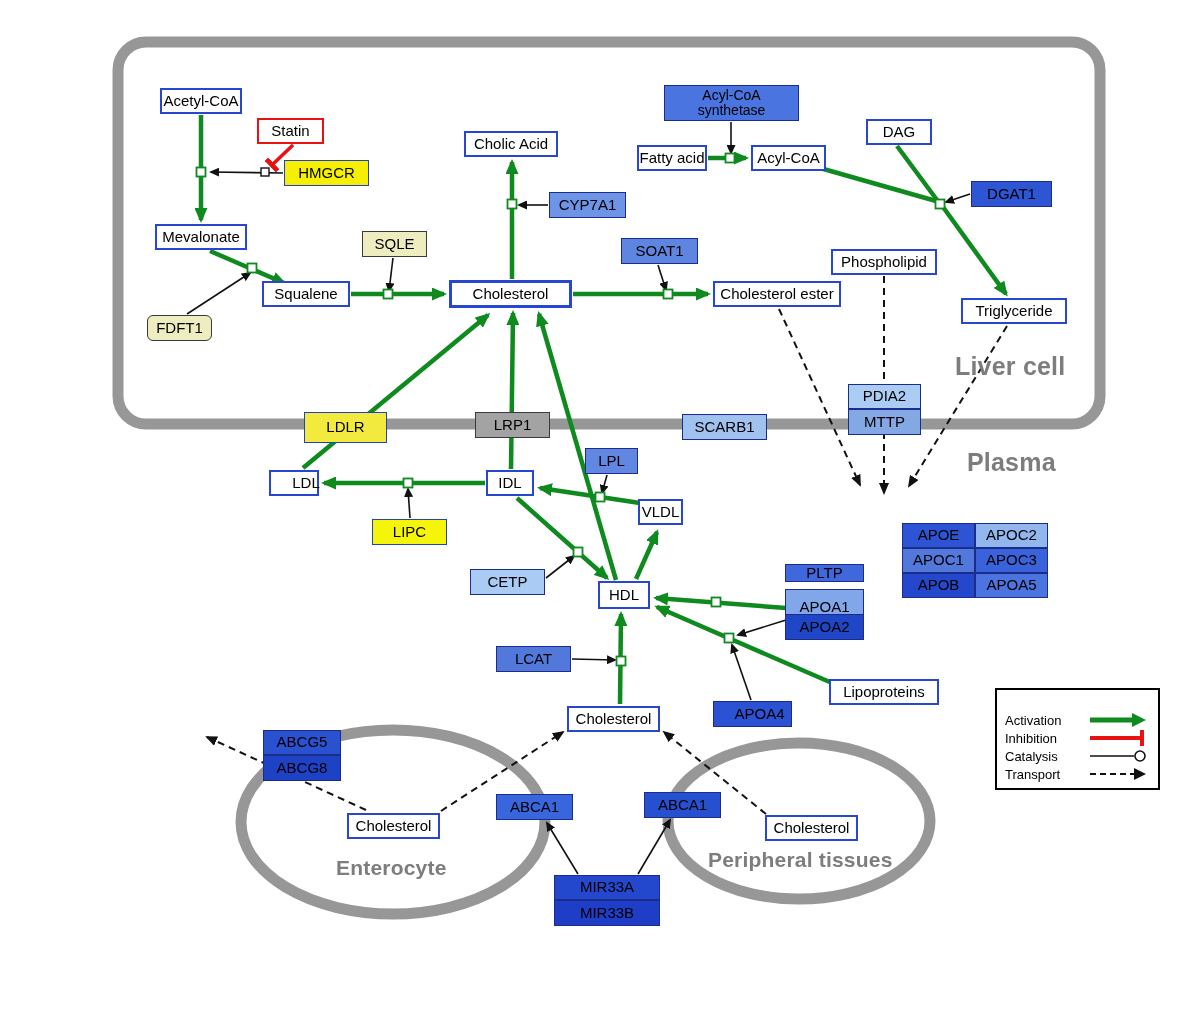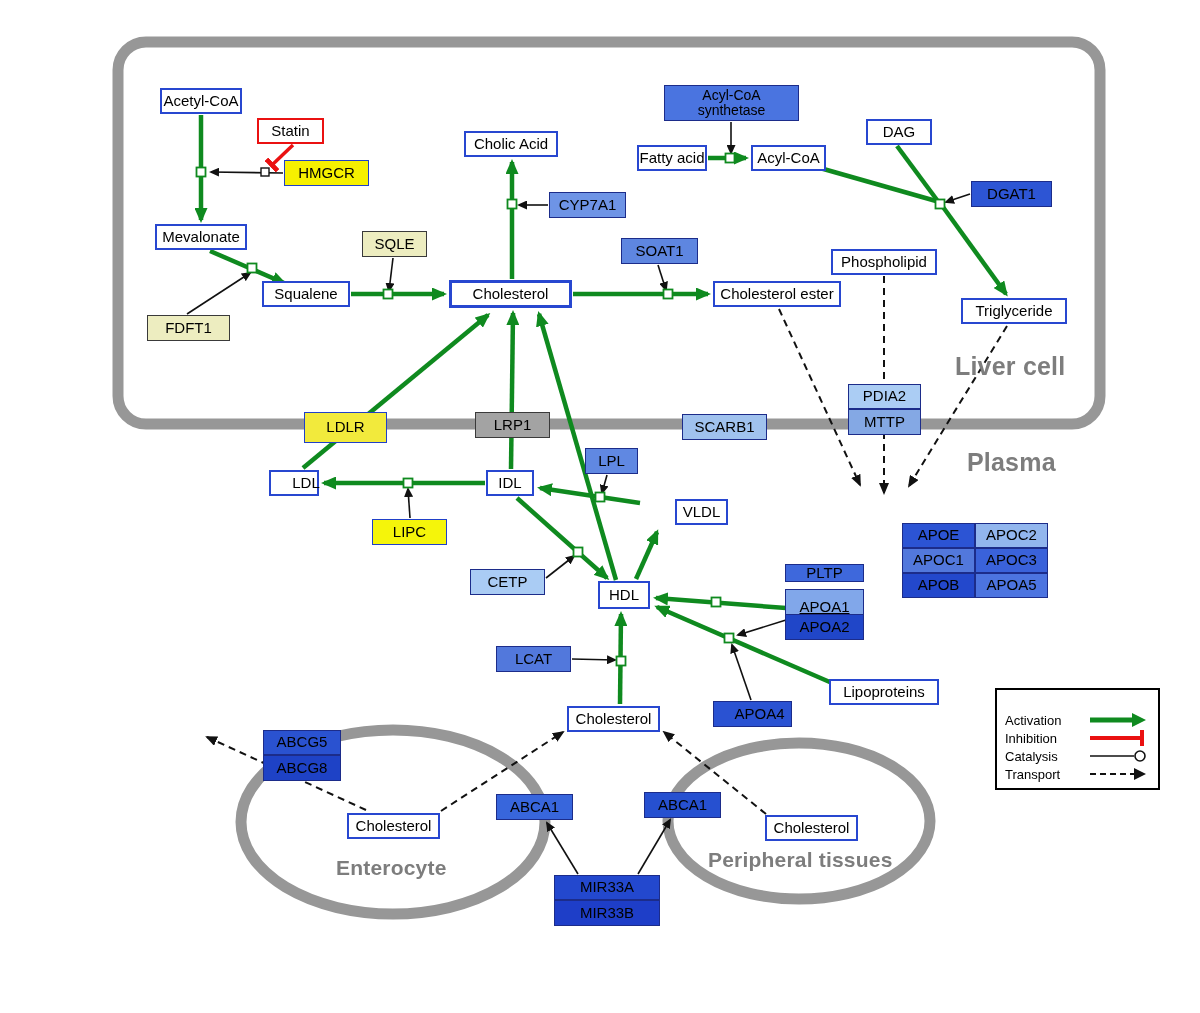--- a/index.html
+++ b/index.html
@@ -126,40 +126,40 @@
       <div class="node" style="left: 971px; top: 181px; width: 81px; height: 26px; background: rgb(45, 85, 212); border-color: rgb(28, 44, 138); border-width: 1.5px;">DGAT1</div>
       <div class="node" style="left: 549px; top: 192px; width: 77px; height: 26px; background: rgb(110, 148, 230); border-color: rgb(28, 44, 138); border-width: 1.5px;">CYP7A1</div>
       <div class="node" style="left: 155px; top: 224px; width: 92px; height: 26px; background: rgb(255, 255, 255); border-color: rgb(40, 71, 208); border-width: 2.2px;">Mevalonate</div>
       <div class="node" style="left: 362px; top: 231px; width: 65px; height: 26px; background: rgb(237, 237, 192); border-color: rgb(58, 58, 58); border-width: 1.5px;">SQLE</div>
       <div class="node" style="left: 621px; top: 238px; width: 77px; height: 26px; background: rgb(94, 134, 224); border-color: rgb(28, 44, 138); border-width: 1.5px;">SOAT1</div>
       <div class="node" style="left: 831px; top: 249px; width: 106px; height: 26px; background: rgb(255, 255, 255); border-color: rgb(40, 71, 208); border-width: 2.2px;">Phospholipid</div>
       <div class="node" style="left: 262px; top: 281px; width: 88px; height: 26px; background: rgb(255, 255, 255); border-color: rgb(40, 71, 208); border-width: 2.2px;">Squalene</div>
       <div class="node" style="left: 449px; top: 280px; width: 123px; height: 28px; background: rgb(255, 255, 255); border-color: rgb(40, 71, 208); border-width: 3px;">Cholesterol</div>
       <div class="node" style="left: 713px; top: 281px; width: 128px; height: 26px; background: rgb(255, 255, 255); border-color: rgb(40, 71, 208); border-width: 2.2px;">Cholesterol ester</div>
       <div class="node" style="left: 961px; top: 298px; width: 106px; height: 26px; background: rgb(255, 255, 255); border-color: rgb(40, 71, 208); border-width: 2.2px;">Triglyceride</div>
-      <div class="node" style="left: 147px; top: 315px; width: 83px; height: 26px; background: rgb(237, 237, 192); border-color: rgb(58, 58, 58); border-width: 1.5px;">FDFT1</div>
+      <div class="node" style="left: 147px; top: 315px; width: 65px; height: 26px; background: rgb(237, 237, 192); border-color: rgb(58, 58, 58); border-width: 1.5px; border-radius: 6px;">FDFT1</div>
       <div class="node" style="left: 848px; top: 384px; width: 73px; height: 25px; background: rgb(171, 205, 244); border-color: rgb(28, 44, 138); border-width: 1.5px;">PDIA2</div>
       <div class="node" style="left: 848px; top: 409px; width: 73px; height: 26px; background: rgb(132, 168, 228); border-color: rgb(28, 44, 138); border-width: 1.5px;">MTTP</div>
       <div class="node" style="left: 304px; top: 412px; width: 83px; height: 31px; background: rgb(242, 234, 60); border-color: rgb(32, 64, 200); border-width: 1.5px;">LDLR</div>
       <div class="node" style="left: 475px; top: 412px; width: 75px; height: 26px; background: #a3a3a3; border-color: rgb(58, 58, 58); border-width: 1.5px;">LRP1</div>
       <div class="node" style="left: 682px; top: 414px; width: 85px; height: 26px; background: rgb(160, 194, 238); border-color: rgb(28, 44, 138); border-width: 1.5px;">SCARB1</div>
       <div class="node" style="left: 585px; top: 448px; width: 53px; height: 26px; background: rgb(96, 136, 226); border-color: rgb(28, 44, 138); border-width: 1.5px;">LPL</div>
       <div class="node" style="left: 269px; top: 470px; width: 50px; height: 26px; background: rgb(255, 255, 255); border-color: rgb(40, 71, 208); border-width: 2.2px; padding-left: 24px;">LDL</div>
       <div class="node" style="left: 486px; top: 470px; width: 48px; height: 26px; background: rgb(255, 255, 255); border-color: rgb(40, 71, 208); border-width: 2.2px;">IDL</div>
-      <div class="node" style="left: 675px; top: 499px; width: 53px; height: 26px; background: rgb(255, 255, 255); border-color: rgb(40, 71, 208); border-width: 2.2px;">VLDL</div>
+      <div class="node" style="left: 638px; top: 499px; width: 45px; height: 26px; background: rgb(255, 255, 255); border-color: rgb(40, 71, 208); border-width: 2.2px;">VLDL</div>
       <div class="node" style="left: 372px; top: 519px; width: 75px; height: 26px; background: rgb(245, 245, 10); border-color: rgb(32, 64, 200); border-width: 1.5px;">LIPC</div>
       <div class="node" style="left: 902px; top: 523px; width: 73px; height: 25px; background: rgb(44, 84, 212); border-color: rgb(28, 44, 138); border-width: 1.5px;">APOE</div>
       <div class="node" style="left: 975px; top: 523px; width: 73px; height: 25px; background: rgb(146, 182, 238); border-color: rgb(28, 44, 138); border-width: 1.5px;">APOC2</div>
       <div class="node" style="left: 902px; top: 548px; width: 73px; height: 25px; background: rgb(82, 120, 220); border-color: rgb(28, 44, 138); border-width: 1.5px;">APOC1</div>
       <div class="node" style="left: 975px; top: 548px; width: 73px; height: 25px; background: rgb(58, 98, 218); border-color: rgb(28, 44, 138); border-width: 1.5px;">APOC3</div>
       <div class="node" style="left: 902px; top: 573px; width: 73px; height: 25px; background: rgb(35, 72, 204); border-color: rgb(28, 44, 138); border-width: 1.5px;">APOB</div>
       <div class="node" style="left: 975px; top: 573px; width: 73px; height: 25px; background: rgb(76, 116, 224); border-color: rgb(28, 44, 138); border-width: 1.5px;">APOA5</div>
       <div class="node" style="left: 470px; top: 569px; width: 75px; height: 26px; background: rgb(170, 204, 244); border-color: rgb(28, 44, 138); border-width: 1.5px;">CETP</div>
       <div class="node" style="left: 785px; top: 564px; width: 79px; height: 18px; background: rgb(62, 104, 220); border-color: rgb(28, 44, 138); border-width: 1.5px;">PLTP</div>
-      <div class="node" style="left: 785px; top: 589px; width: 79px; height: 36px; background: rgb(129, 167, 234); border-color: rgb(28, 44, 138); border-width: 1.5px; text-decoration: underline;">APOA1</div>
+      <div class="node" style="left: 785px; top: 589px; width: 79px; height: 36px; background: rgb(129, 167, 234); border-color: rgb(28, 44, 138); border-width: 1.5px;">APOA1</div>
       <div class="node" style="left: 785px; top: 614px; width: 79px; height: 26px; background: rgb(32, 70, 200); border-color: rgb(28, 44, 138); border-width: 1.5px;">APOA2</div>
       <div class="node" style="left: 598px; top: 581px; width: 52px; height: 28px; background: rgb(255, 255, 255); border-color: rgb(40, 71, 208); border-width: 2.5px;">HDL</div>
       <div class="node" style="left: 496px; top: 646px; width: 75px; height: 26px; background: rgb(82, 120, 220); border-color: rgb(28, 44, 138); border-width: 1.5px;">LCAT</div>
       <div class="node" style="left: 829px; top: 679px; width: 110px; height: 26px; background: rgb(255, 255, 255); border-color: rgb(40, 71, 208); border-width: 2.2px;">Lipoproteins</div>
       <div class="node" style="left: 713px; top: 701px; width: 79px; height: 26px; background: rgb(42, 82, 210); border-color: rgb(28, 44, 138); border-width: 1.5px; padding-left: 14px;">APOA4</div>
       <div class="node" style="left: 567px; top: 706px; width: 93px; height: 26px; background: rgb(255, 255, 255); border-color: rgb(40, 71, 208); border-width: 2.2px;">Cholesterol</div>
       <div class="node" style="left: 263px; top: 730px; width: 78px; height: 25px; background: rgb(42, 82, 208); border-color: rgb(28, 44, 138); border-width: 1.5px;">ABCG5</div>
       <div class="node" style="left: 263px; top: 755px; width: 78px; height: 26px; background: rgb(30, 66, 198); border-color: rgb(28, 44, 138); border-width: 1.5px;">ABCG8</div>
       <div class="node" style="left: 496px; top: 794px; width: 77px; height: 26px; background: rgb(56, 102, 220); border-color: rgb(28, 44, 138); border-width: 1.5px;">ABCA1</div>
       <div class="node" style="left: 644px; top: 792px; width: 77px; height: 26px; background: rgb(38, 80, 208); border-color: rgb(28, 44, 138); border-width: 1.5px;">ABCA1</div>

